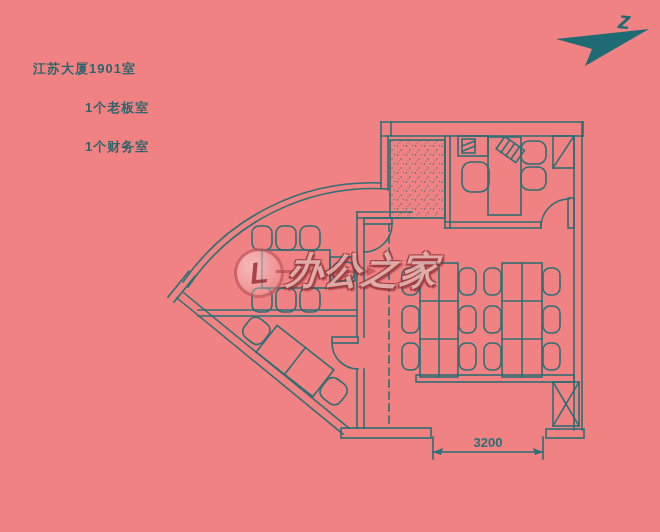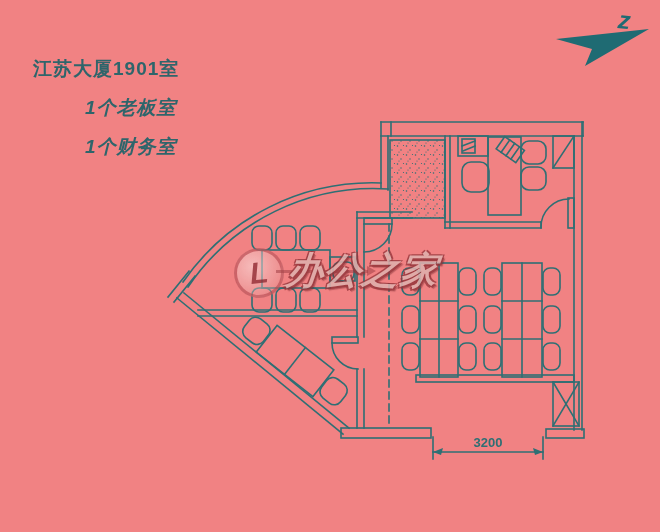--- a/index.html
+++ b/index.html
@@ -3,22 +3,22 @@
 <meta charset="utf-8">
 <style>
   html,body{margin:0;padding:0;background:#ddd;}
   .stage{
     position:relative;width:660px;height:532px;overflow:hidden;
     background:#F18283;
     font-family:"Liberation Sans","DejaVu Sans",sans-serif;
   }
   
   .info{position:absolute;left:33px;top:49px;color:#2E656B;font-weight:bold;}
-  .info .line{height:39px;display:flex;align-items:center;font-size:19px;letter-spacing:1px;white-space:nowrap;}
-  .info .indent{padding-left:52px;font-style:italic;}
+  .info .line{height:39px;display:flex;align-items:center;font-size:13px;letter-spacing:1px;white-space:nowrap;}
+  .info .indent{padding-left:52px;}
   
   svg.plan{position:absolute;left:0;top:0;}
   
   .watermark{position:absolute;left:234px;top:245px;width:240px;height:54px;opacity:.88;z-index:5;pointer-events:none;}
   .wm-logo{
     position:absolute;left:0;top:3px;width:44px;height:44px;border-radius:50%;
     border:3px solid rgba(186,78,84,.75);
     background:radial-gradient(circle at 35% 35%, rgba(250,230,228,.65), rgba(220,120,120,.35));
     display:flex;align-items:center;justify-content:center;
   }

